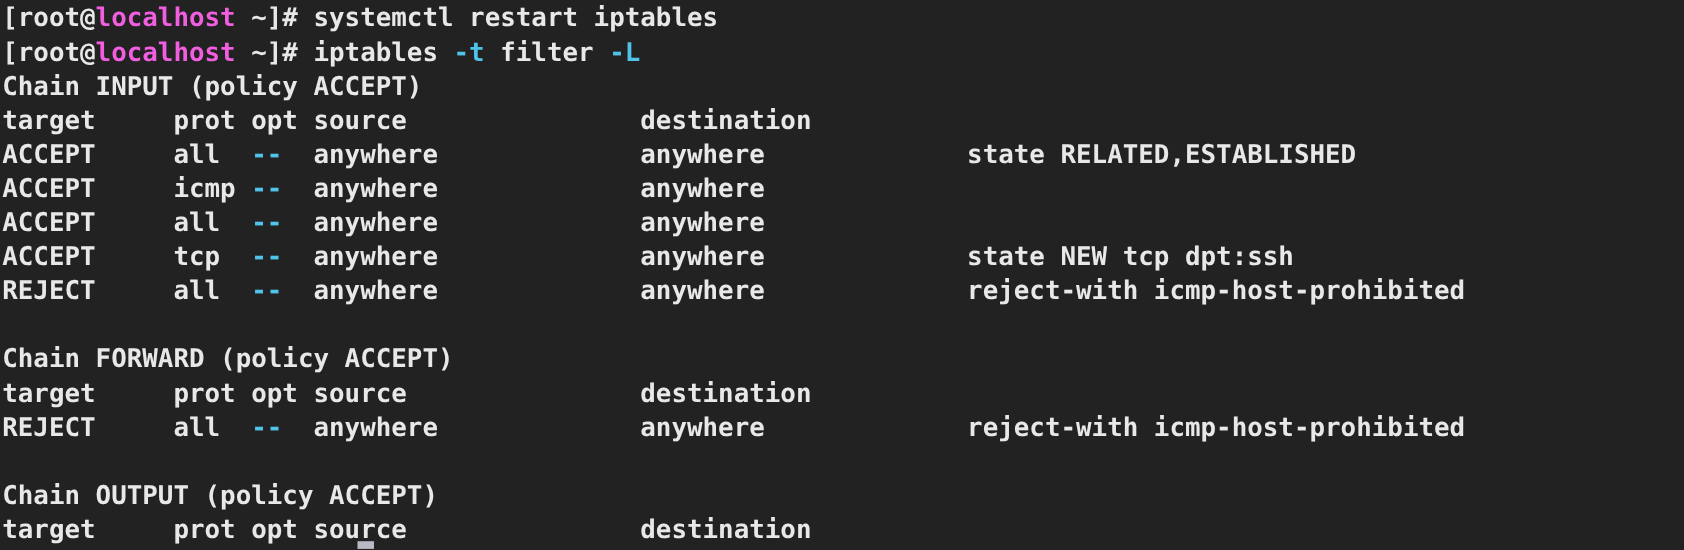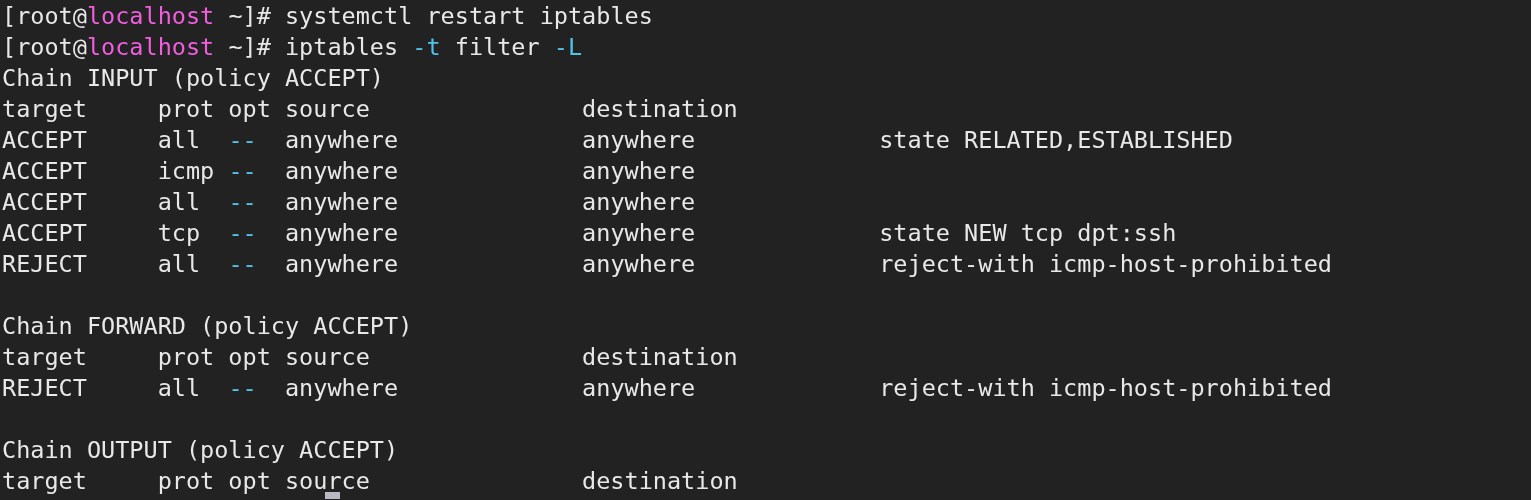--- a/index.html
+++ b/index.html
@@ -42,16 +42,16 @@
     width: 15px;
     height: 7px;
     background: #b9b9c4;
     left: 325px;
     top: 492px;
   }
 </style>
 </head>
 <body>
 
-<div id="terminal" style="background: rgb(34, 34, 34); color: rgb(232, 232, 232);">
+<div id="terminal" style="background: rgb(34, 34, 34); color: rgb(232, 232, 232); font-weight: bold;">
   <div class="screen"><div class="line"><span class="seg c-default">[root@</span><span class="seg c-magenta">localhost</span><span class="seg c-default"> ~]# systemctl restart iptables</span></div><div class="line"><span class="seg c-default">[root@</span><span class="seg c-magenta">localhost</span><span class="seg c-default"> ~]# iptables </span><span class="seg c-cyan">-t</span><span class="seg c-default"> filter </span><span class="seg c-cyan">-L</span></div><div class="line"><span class="seg c-default">Chain INPUT (policy ACCEPT)</span></div><div class="line"><span class="seg c-default">target     prot opt source               destination</span></div><div class="line"><span class="seg c-default">ACCEPT     all  </span><span class="seg c-cyan">--</span><span class="seg c-default">  anywhere             anywhere             state RELATED,ESTABLISHED</span></div><div class="line"><span class="seg c-default">ACCEPT     icmp </span><span class="seg c-cyan">--</span><span class="seg c-default">  anywhere             anywhere</span></div><div class="line"><span class="seg c-default">ACCEPT     all  </span><span class="seg c-cyan">--</span><span class="seg c-default">  anywhere             anywhere</span></div><div class="line"><span class="seg c-default">ACCEPT     tcp  </span><span class="seg c-cyan">--</span><span class="seg c-default">  anywhere             anywhere             state NEW tcp dpt:ssh</span></div><div class="line"><span class="seg c-default">REJECT     all  </span><span class="seg c-cyan">--</span><span class="seg c-default">  anywhere             anywhere             reject-with icmp-host-prohibited</span></div><div class="line"><span class="seg c-default"> </span></div><div class="line"><span class="seg c-default">Chain FORWARD (policy ACCEPT)</span></div><div class="line"><span class="seg c-default">target     prot opt source               destination</span></div><div class="line"><span class="seg c-default">REJECT     all  </span><span class="seg c-cyan">--</span><span class="seg c-default">  anywhere             anywhere             reject-with icmp-host-prohibited</span></div><div class="line"><span class="seg c-default"> </span></div><div class="line"><span class="seg c-default">Chain OUTPUT (policy ACCEPT)</span></div><div class="line"><span class="seg c-default">target     prot opt source               destination</span></div></div>
   <div class="cursor" style="background: rgb(185, 185, 196); display: block;"></div>
 </div>
 
 </body></html>

